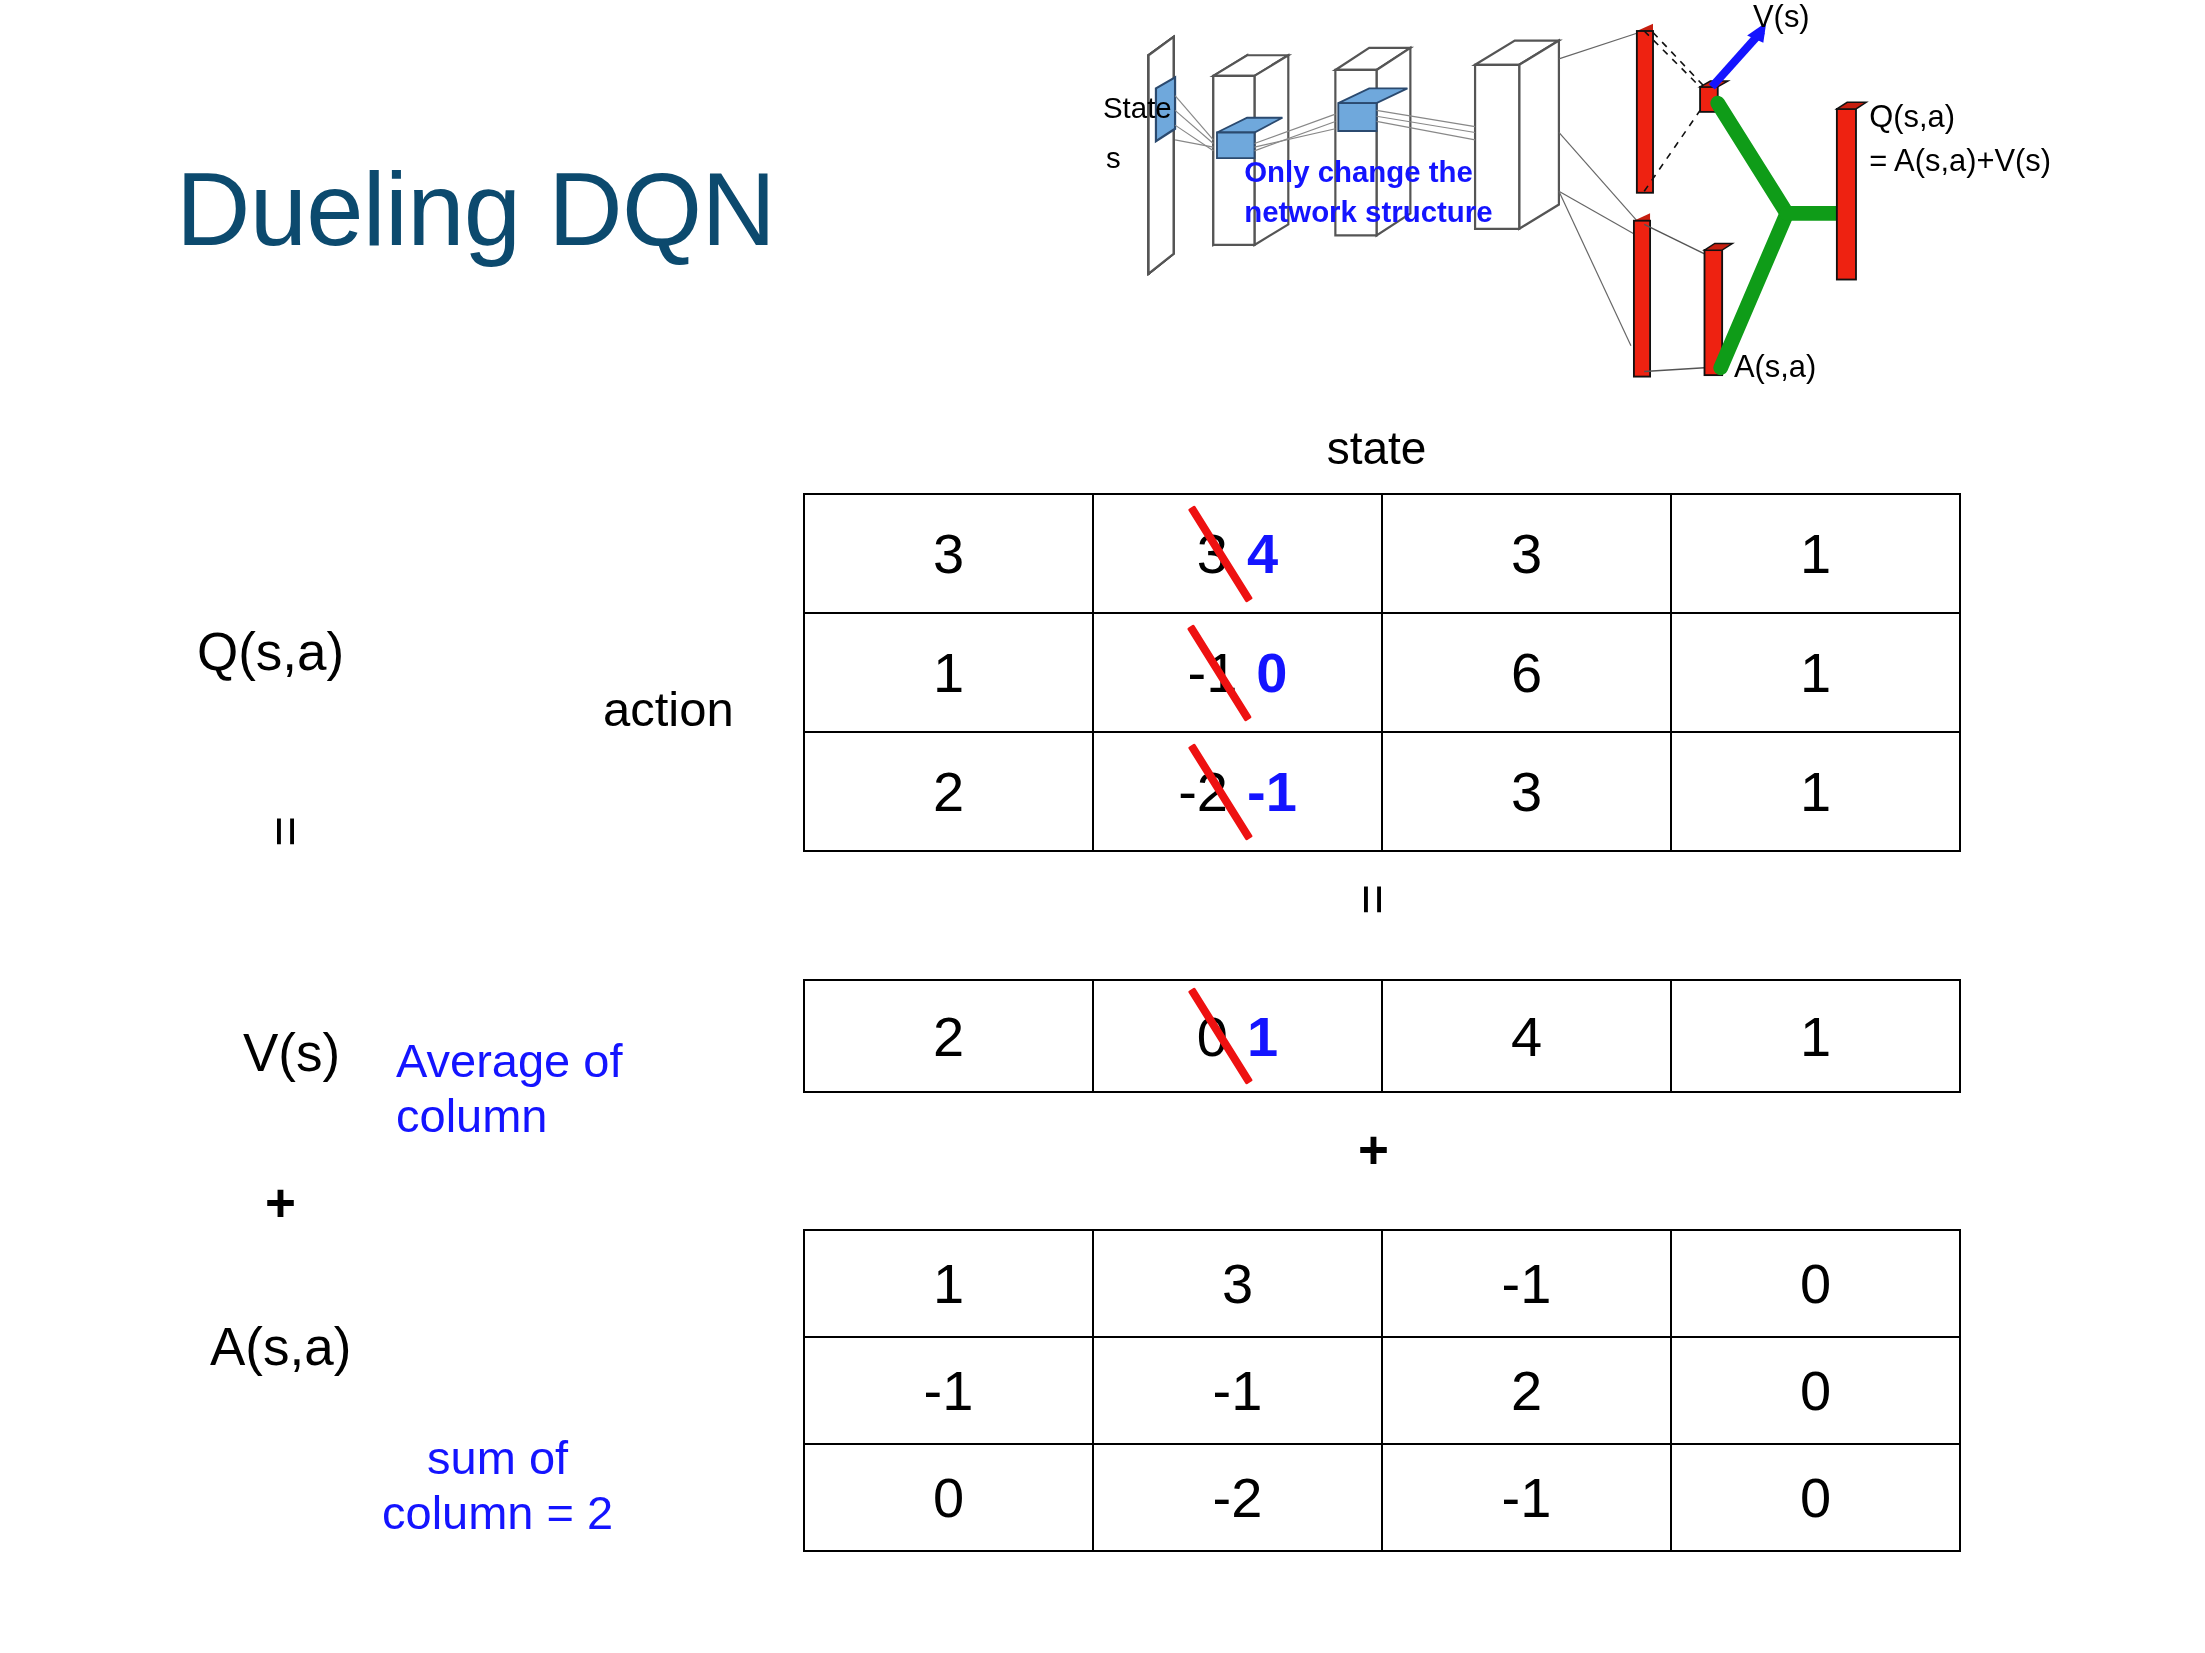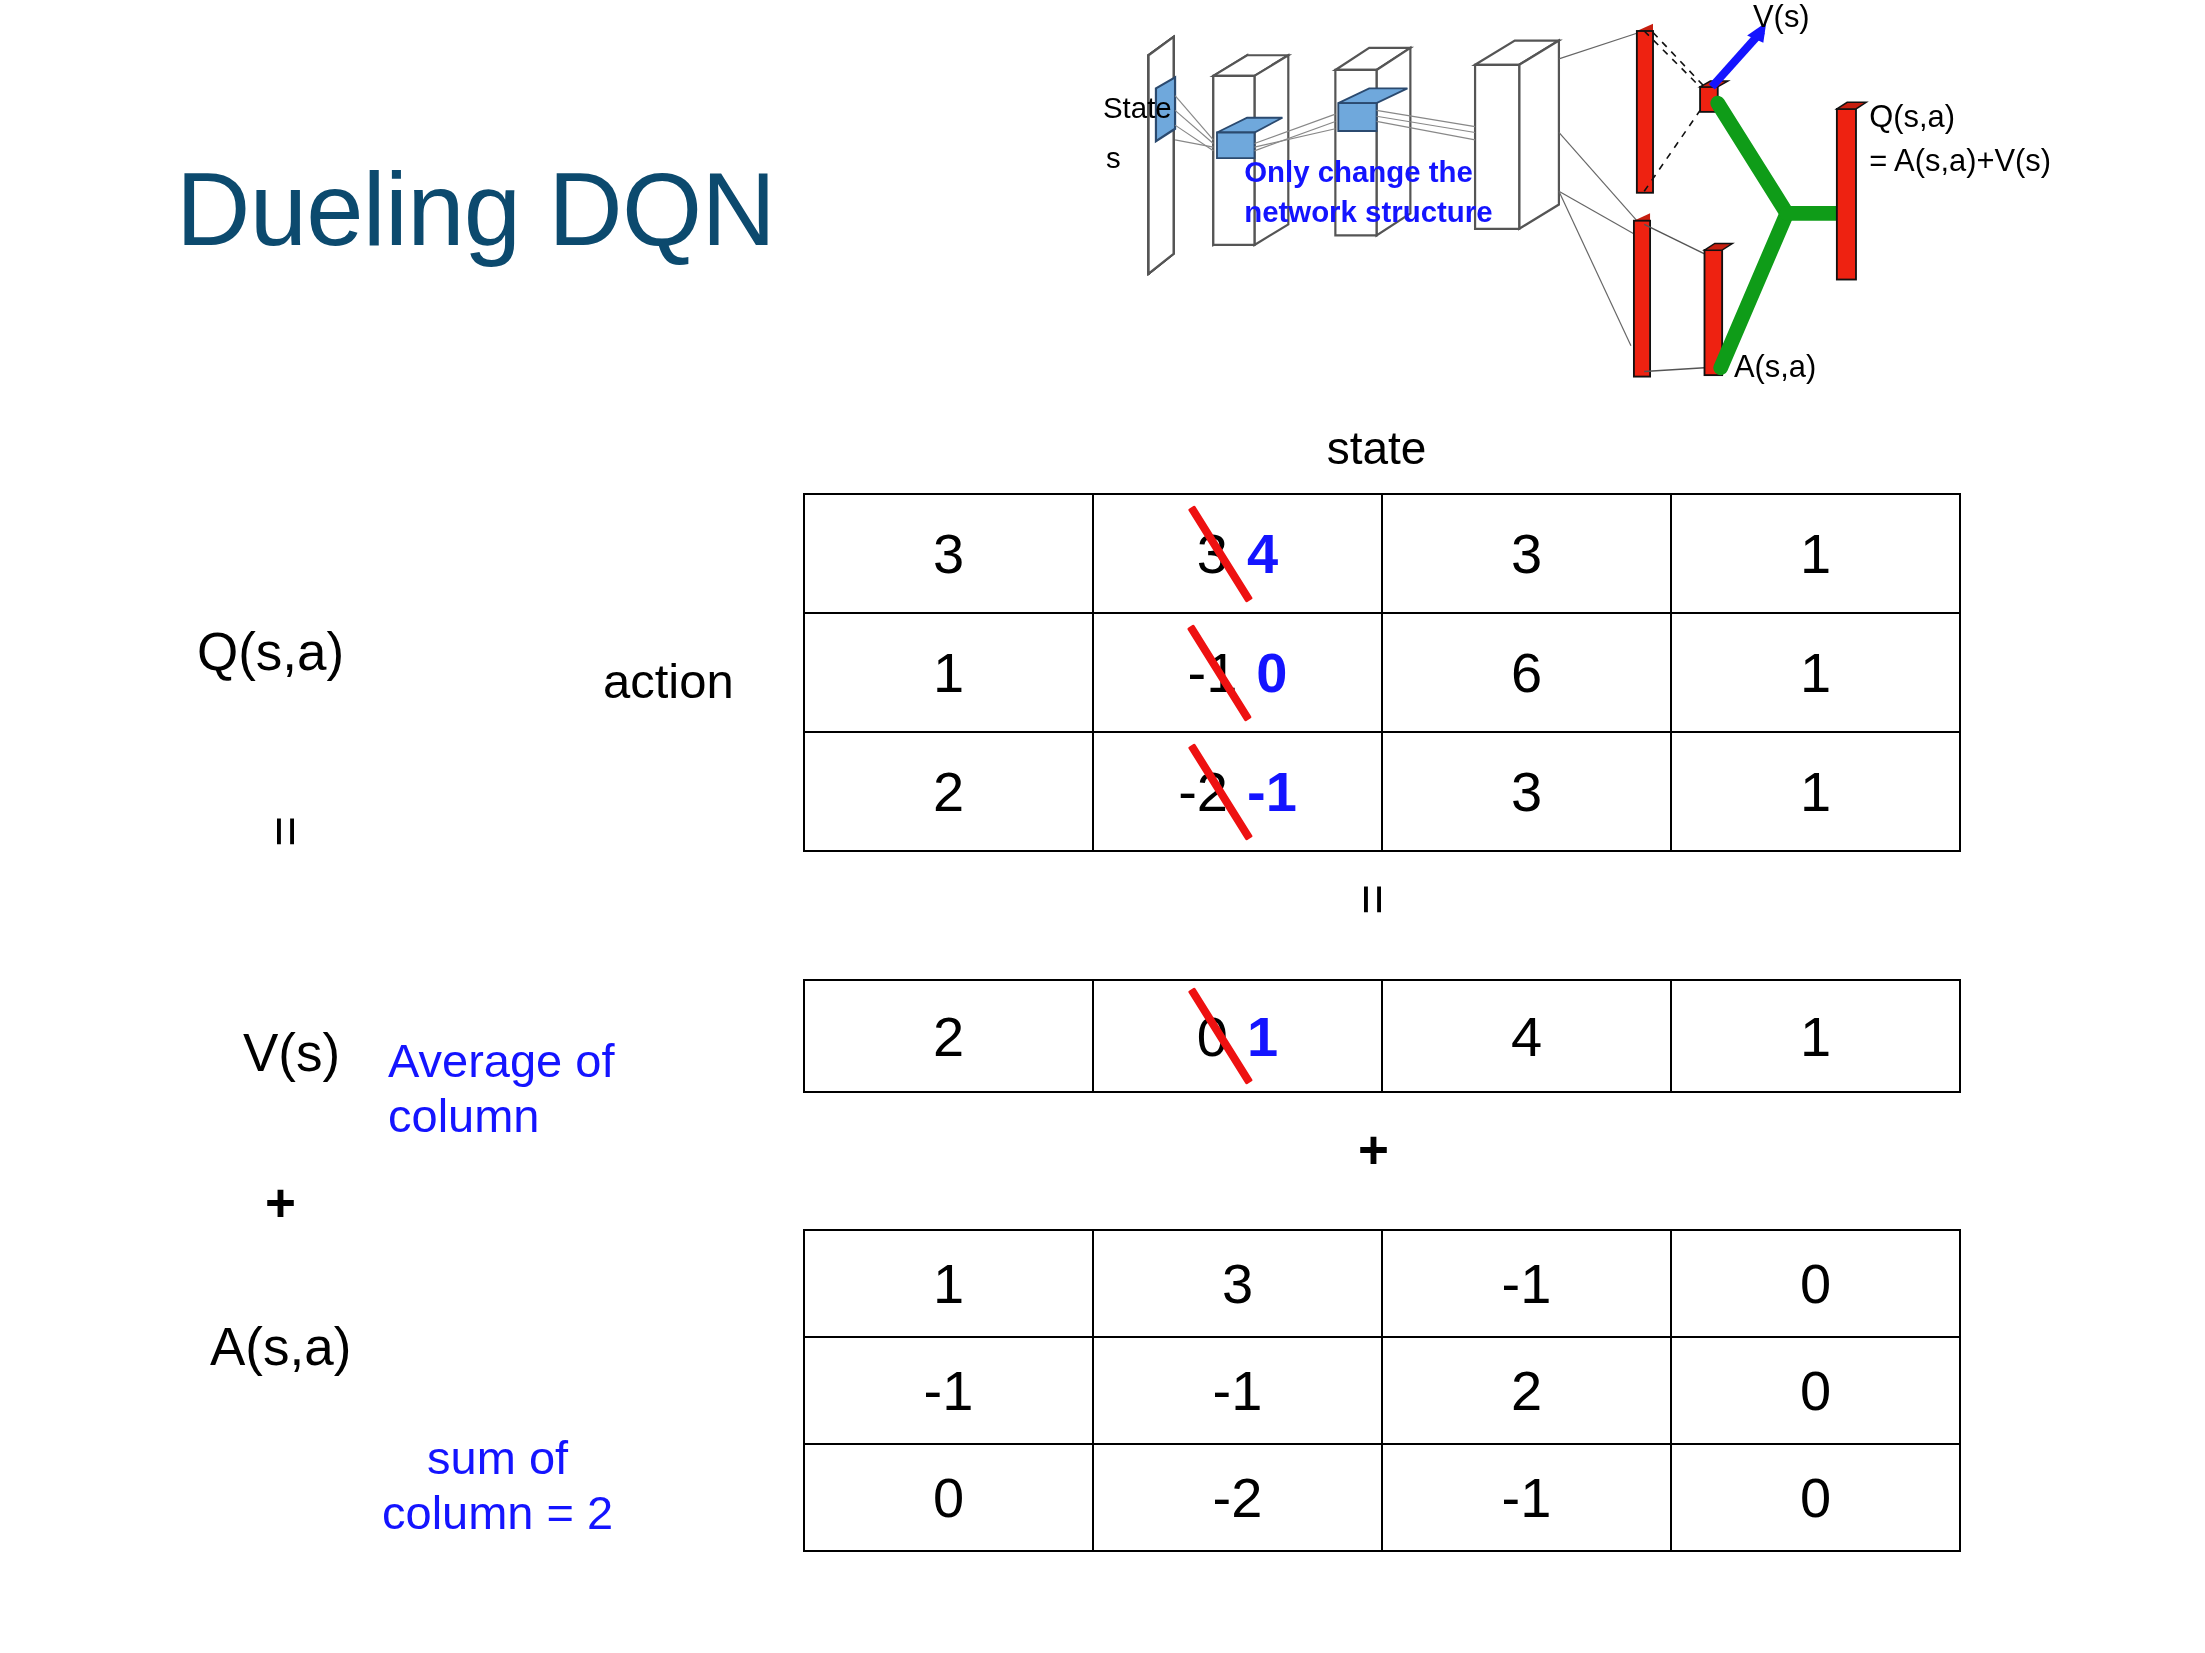--- a/index.html
+++ b/index.html
@@ -30,24 +30,24 @@
     font-size:46px;color:#000;
   }
 
   
   .big-label{font-size:53px;color:#000;white-space:nowrap;}
   .blue-note{font-size:47px;color:#1414ff;line-height:1.18;white-space:nowrap;}
   .op-sym{font-size:53px;color:#000;font-weight:600;line-height:1;}
   .op-eq{font-size:53px;color:#000;line-height:1;transform:rotate(90deg);display:inline-block;font-weight:500;}
 
   #label-q{left:197px;top:621px;}
-  #label-action{left:603px;top:653px;font-size:49px;}
+  #label-action{left:603px;top:681px;font-size:49px;}
   #eq-left{left:271px;top:805px;}
   #label-v{left:243px;top:1022px;}
-  #note-average{left:388px;top:1033px;}
+  #note-average{left:396px;top:1033px;}
   #plus-left{left:265px;top:1176px;}
   #label-a{left:210px;top:1316px;}
   #note-sum{left:382px;top:1430px;text-align:center;}
 
   #eq-mid{left:1358px;top:873px;}
   #plus-mid{left:1358px;top:1123px;}
 
   
   .grid{
     position:absolute;border-collapse:collapse;

